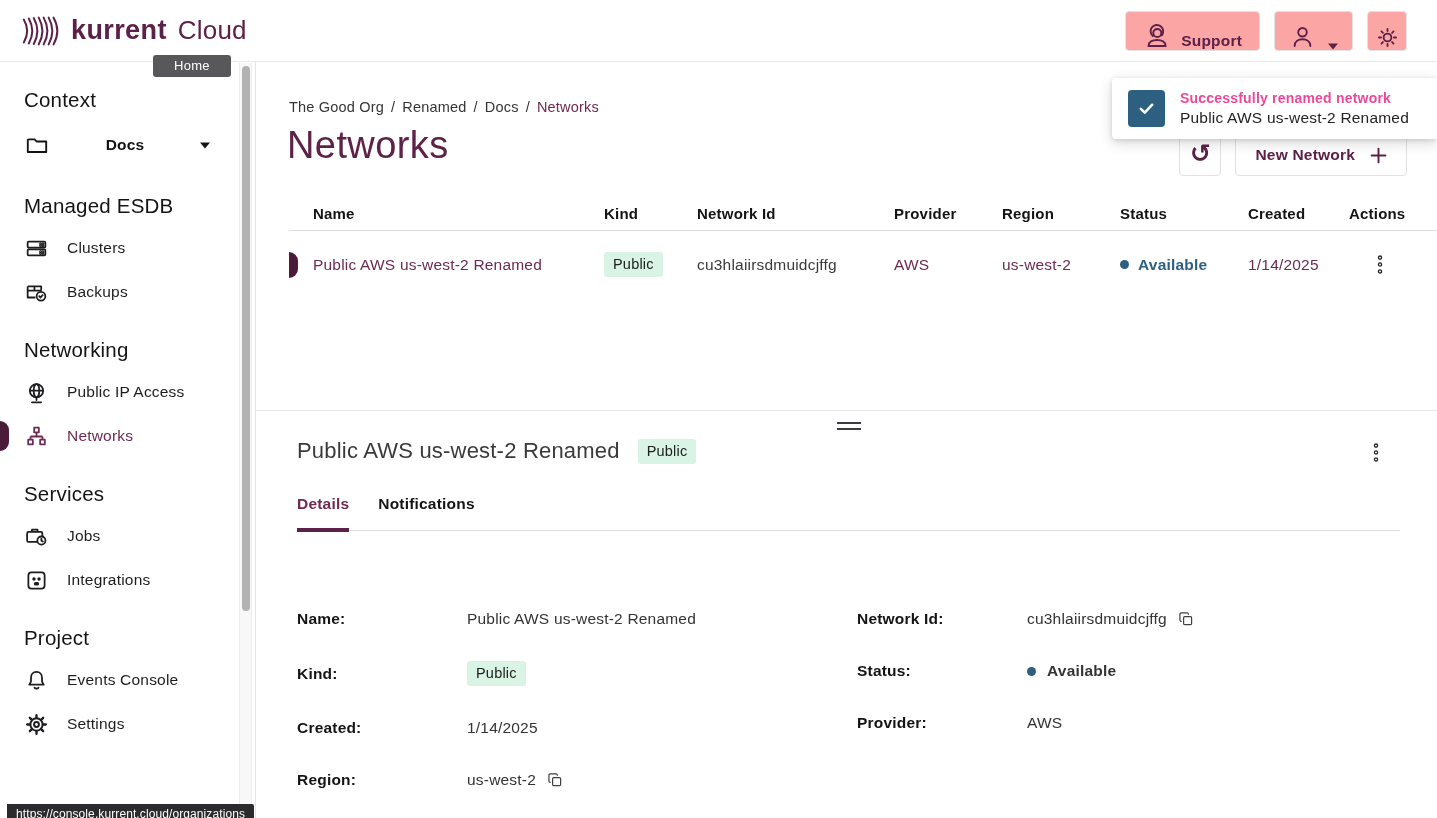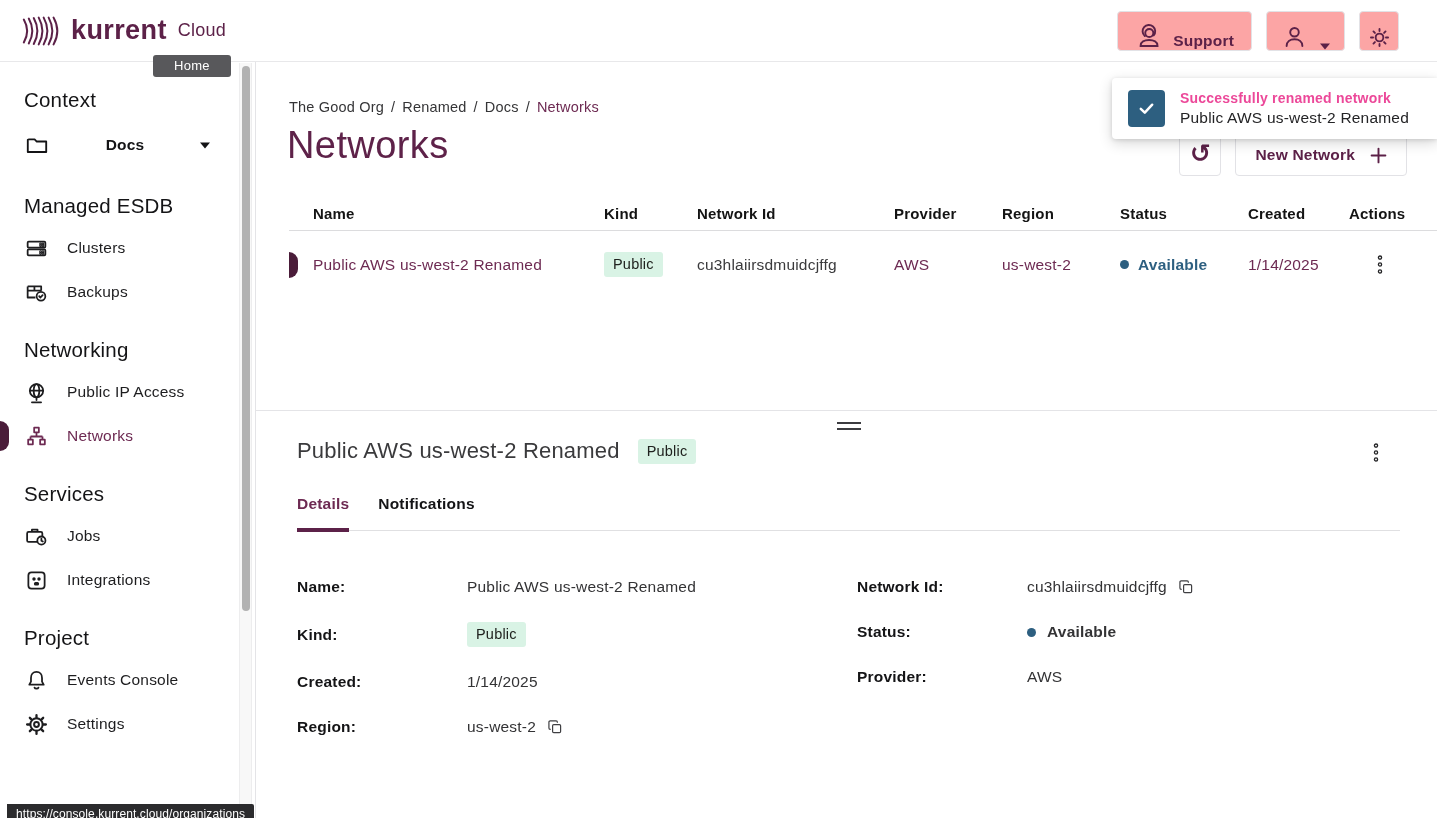--- a/index.html
+++ b/index.html
@@ -10,25 +10,25 @@
     font-family:"Liberation Sans", sans-serif;
     letter-spacing:.2px;
   }
   svg { display:block; }
 
   
   .header {
     position:absolute; top:0; left:0; right:0; height:62px;
     background:#fff; border-bottom:1px solid #e8e8ea;
     display:flex; align-items:center; justify-content:space-between;
-    padding:0 38px 0 20px; z-index:30;
+    padding:0 30px 0 20px; z-index:30;
   }
   .logo { display:flex; align-items:center; gap:9px; cursor:pointer; }
   .logo-text { font-size:27px; font-weight:800; color:#5c2148; letter-spacing:.4px; }
-  .logo-suffix { font-size:18px; font-weight:400; color:#5c2148; margin-left:2px; }
+  .logo-suffix { font-size:26px; font-weight:400; color:#5c2148; margin-left:2px; }
   .hbtns { display:flex; gap:14px; align-items:center; }
   .hbtn {
     border:1px solid #e2e2e6; border-radius:4px; background:#fca5a5;
     display:flex; align-items:flex-end; gap:11px; height:40px; color:#5c2148; cursor:pointer;
   }
   .hbtn-support { padding:0 17px; font-size:15.5px; font-weight:600; }
   .hbtn-user { padding:0 14px; gap:12px; }
   .hbtn-theme { width:40px; justify-content:center; }
 
   
@@ -122,21 +122,21 @@
   .panel-head { position:absolute; top:27px; left:41px; display:flex; align-items:center; }
   .panel-title { font-size:22px; font-weight:400; color:#3a3a3c; }
   .panel-head .badge { margin-left:18px; }
   .panel-kebab { position:absolute; top:32px; left:1117px; cursor:pointer; }
   .tabs { position:absolute; top:84px; left:41px; right:37px; border-bottom:1px solid #e0e0e2; display:flex; gap:29px; }
   .tab { font-size:15.5px; font-weight:700; color:#141416; padding-bottom:15px; cursor:pointer; }
   .tab.active { color:#6d2a52; border-bottom:4px solid #5c2148; margin-bottom:-2px; }
   .fields { position:absolute; top:166px; left:41px; right:0; display:flex; }
   .fcol-left { width:560px; }
   .fcol-right { flex:1; }
-  .frow { display:flex; align-items:center; margin-bottom:25px; min-height:20px; }
+  .frow { display:flex; align-items:center; margin-bottom:25px; min-height:20px;margin-top:32px; }
   .flabel { width:170px; font-weight:700; font-size:15.5px; color:#141416; }
   .fvalue { font-size:15.5px; color:#333335; display:flex; align-items:center; gap:11px; }
   .copy-btn { cursor:pointer; color:#3f3f42; display:flex; }
 
   
   .toast {
     position:absolute; left:1112px; top:78px; width:325px; z-index:50;
     background:#fff; border-radius:4px 0 0 4px;
     box-shadow:0 4px 14px rgba(0,0,0,.16), 0 1px 4px rgba(0,0,0,.12);
     padding:12px 12px 12px 16px; display:flex; gap:15px; align-items:center;

